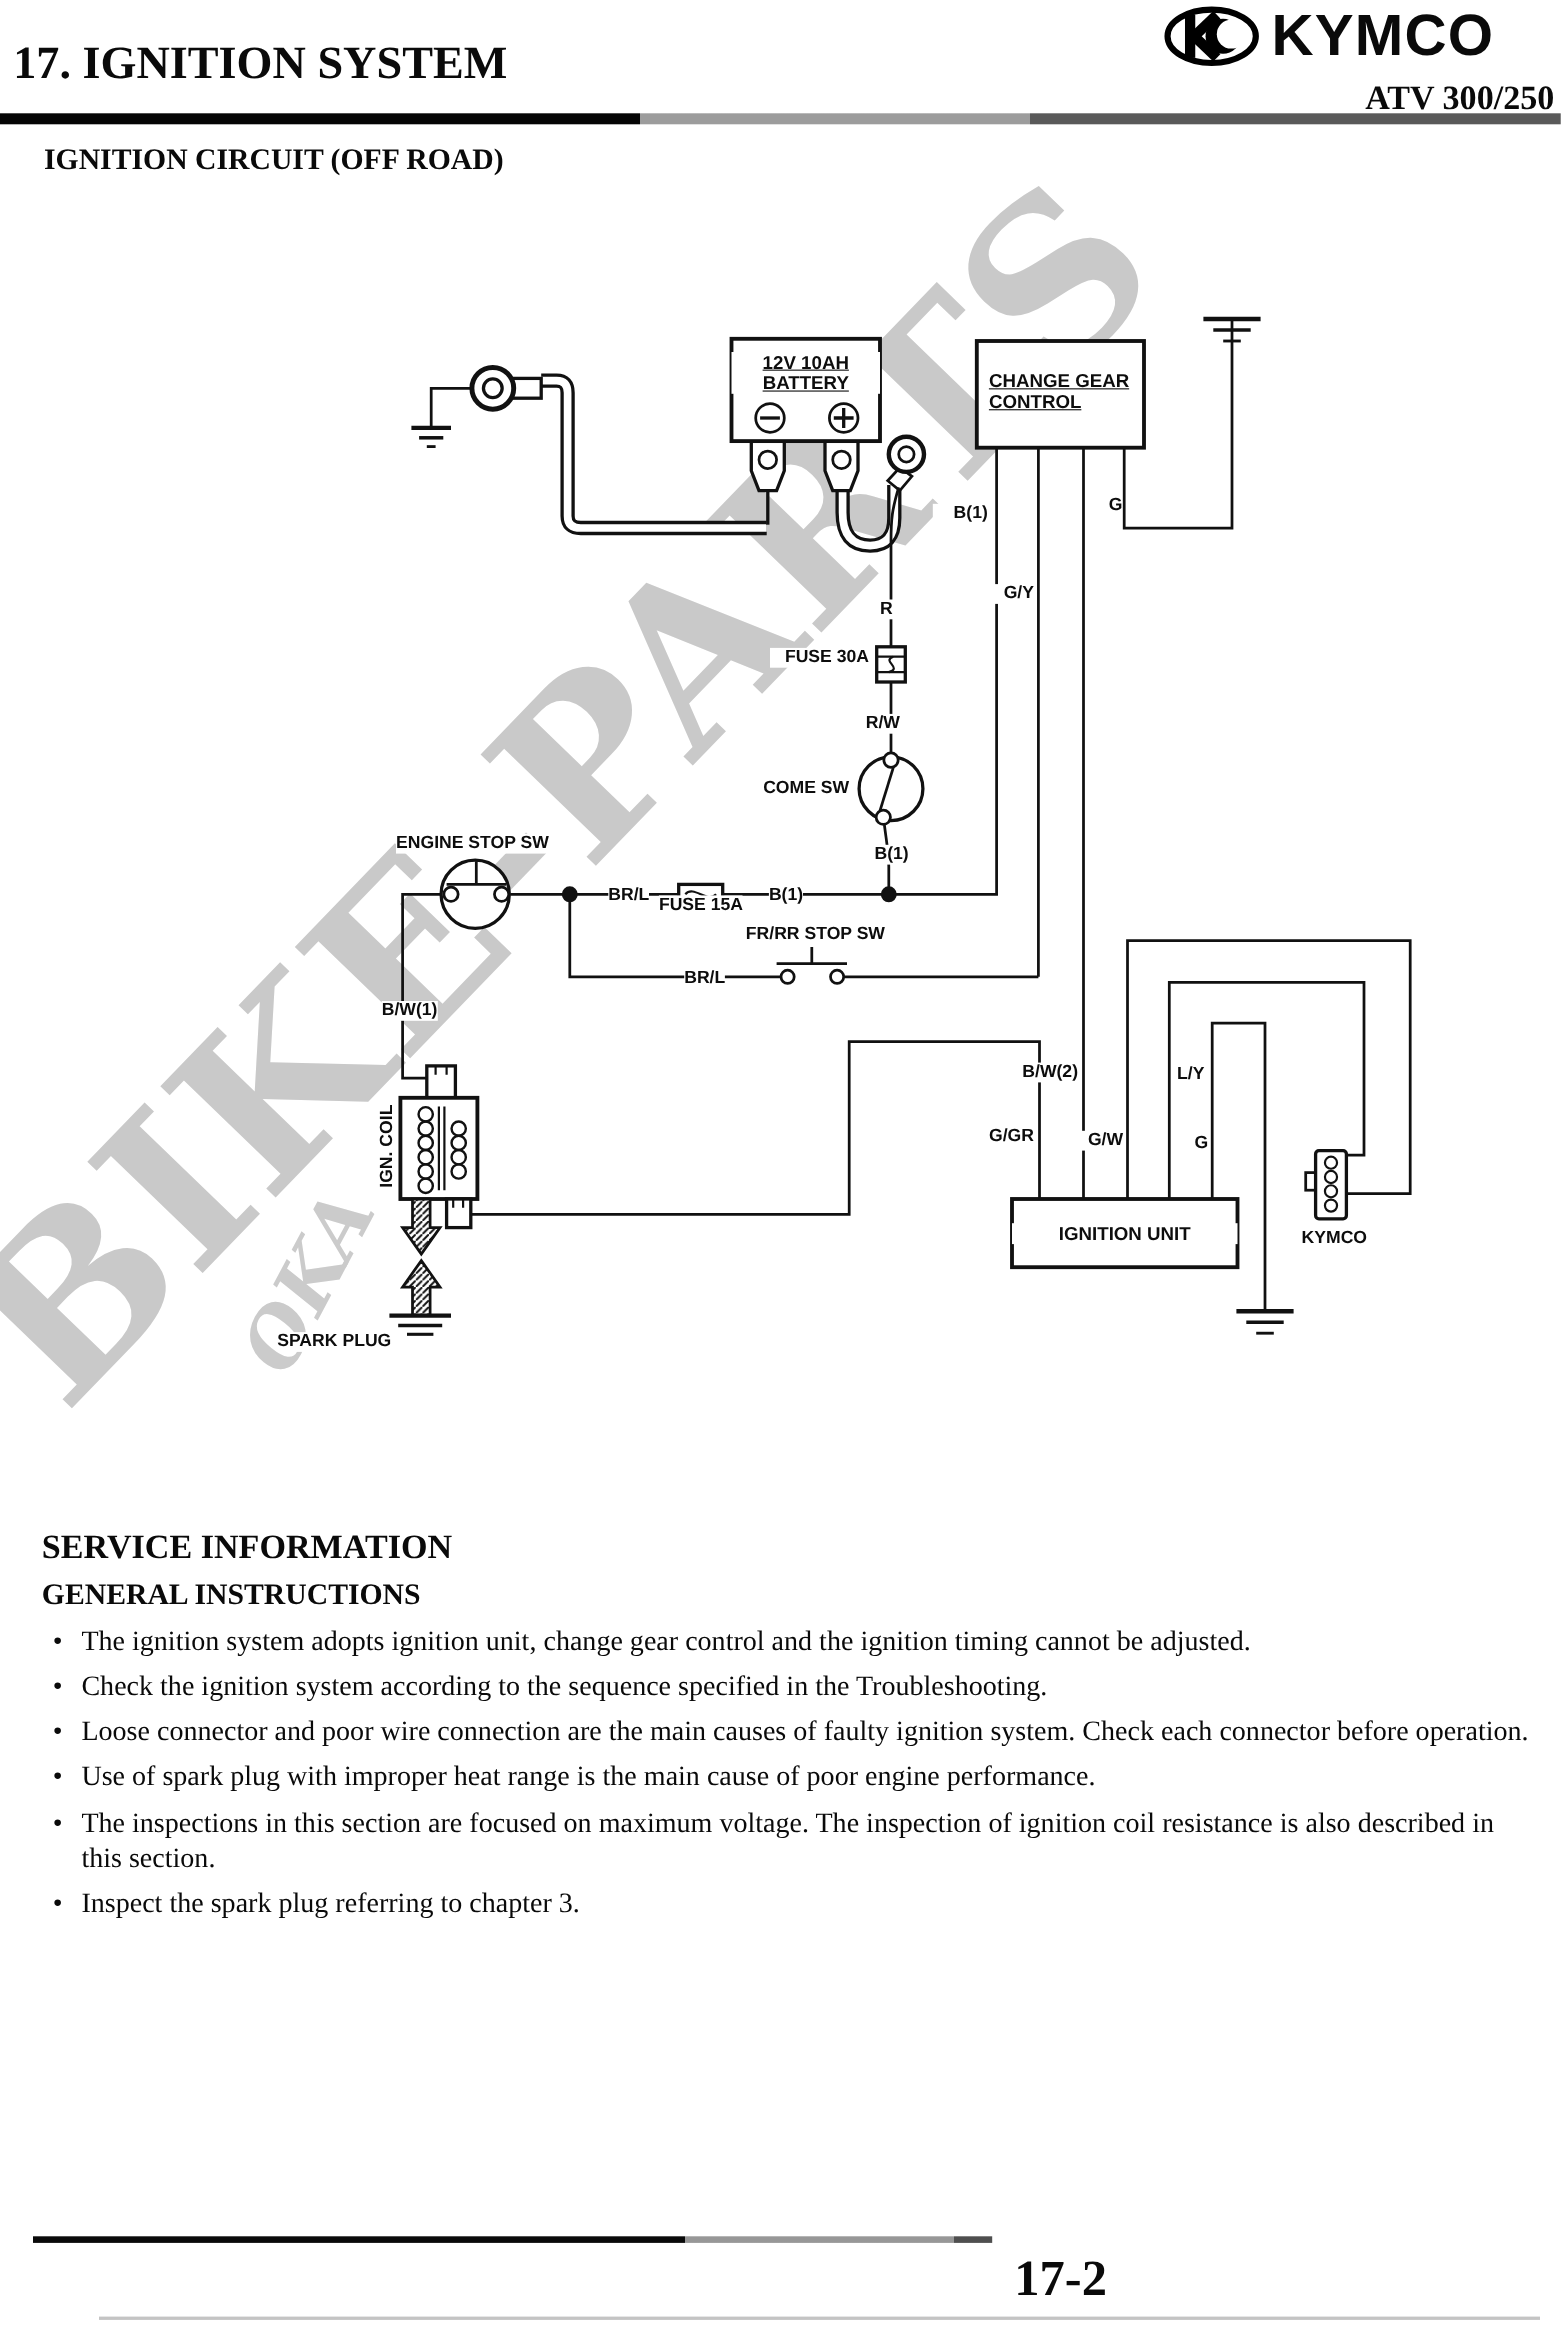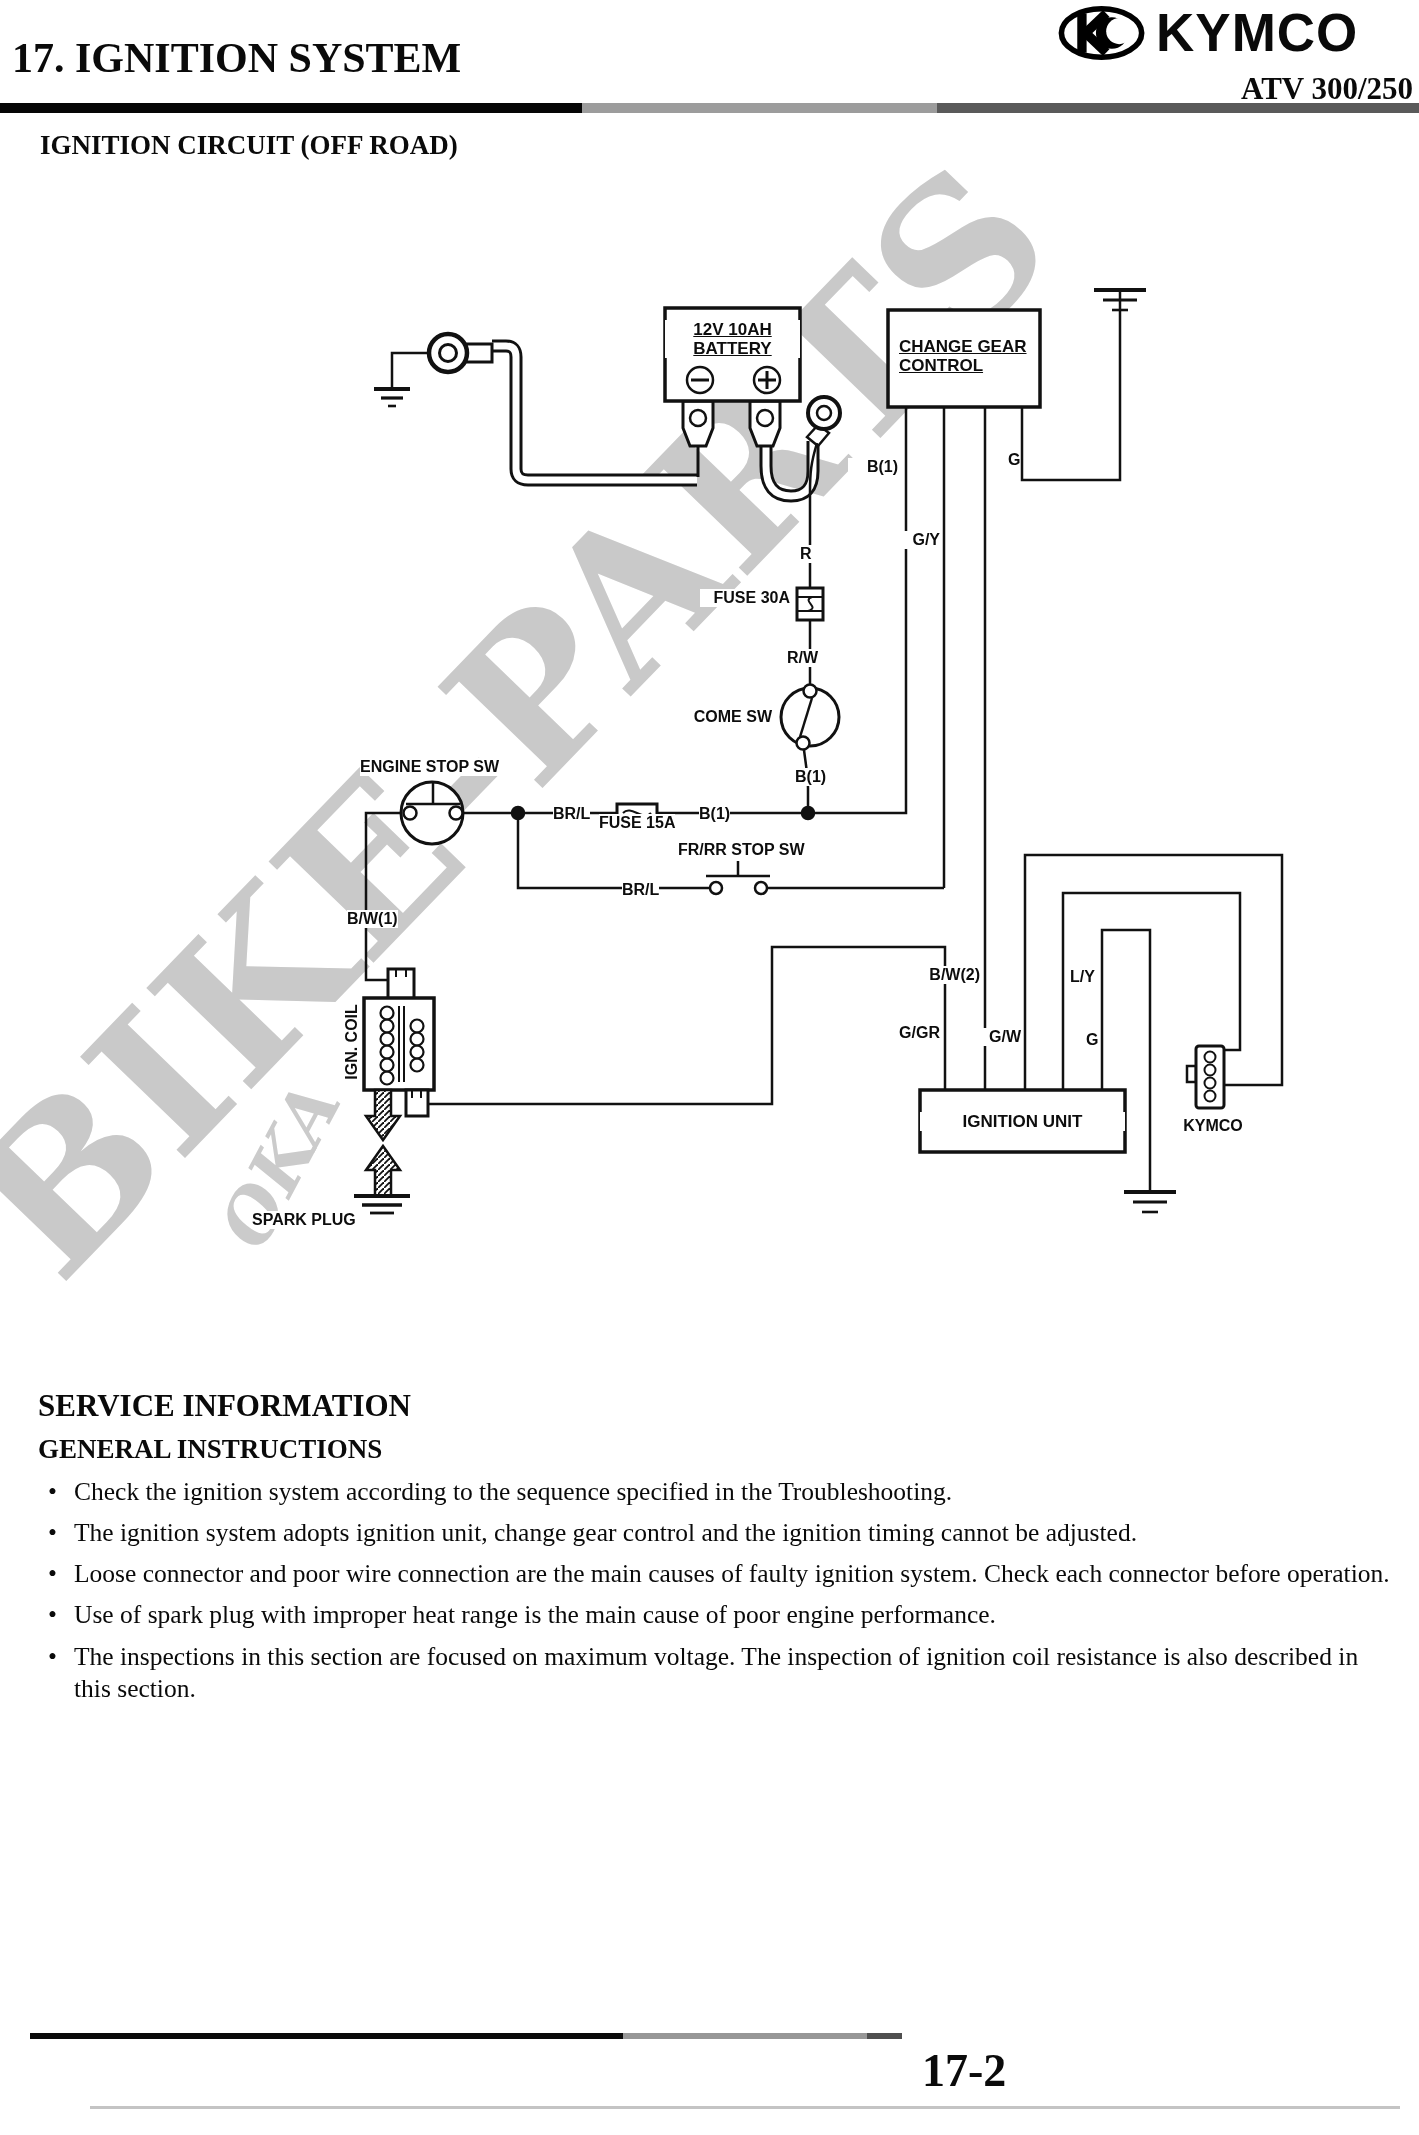--- a/index.html
+++ b/index.html
@@ -251,24 +251,25 @@
   <div class="dlabel rgt" style="left:893px;top:1024px;width:47px;">G/GR</div>
   <div class="dlabel rgt" style="left:983px;top:1028px;width:38px;">G/W</div>
   <div class="dlabel" style="left:1086px;top:1031px;">G</div>
   <div class="dlabel big ctr" style="left:920px;top:1112px;width:205px;">IGNITION UNIT</div>
   <div class="dlabel ctr" style="left:1168px;top:1117px;width:90px;">KYMCO</div>
   <div class="dlabel" style="left:252px;top:1211px;">SPARK PLUG</div>
 
   <div class="svc-heading">SERVICE INFORMATION</div>
   <div class="gen-heading">GENERAL INSTRUCTIONS</div>
   <ul class="bullets">
+    <li>The ignition system adopts ignition unit, change gear control and the ignition timing cannot be adjusted.</li>
     <li>Check the ignition system according to the sequence specified in the Troubleshooting.</li>
-    <li>The ignition system adopts ignition unit, change gear control and the ignition timing cannot be adjusted.</li>
     <li>Loose connector and poor wire connection are the main causes of faulty ignition system. Check each connector before operation.</li>
     <li>Use of spark plug with improper heat range is the main cause of poor engine performance.</li>
     <li>The inspections in this section are focused on maximum voltage. The inspection of ignition coil resistance is also described in this section.</li>
+    <li>Inspect the spark plug referring to chapter 3.</li>
   </ul>
 
   <div class="footer-rule"></div>
   <div class="footer-rule2"></div>
   <div class="page-number">17-2</div>
 
 </div>
 
 </body></html>

